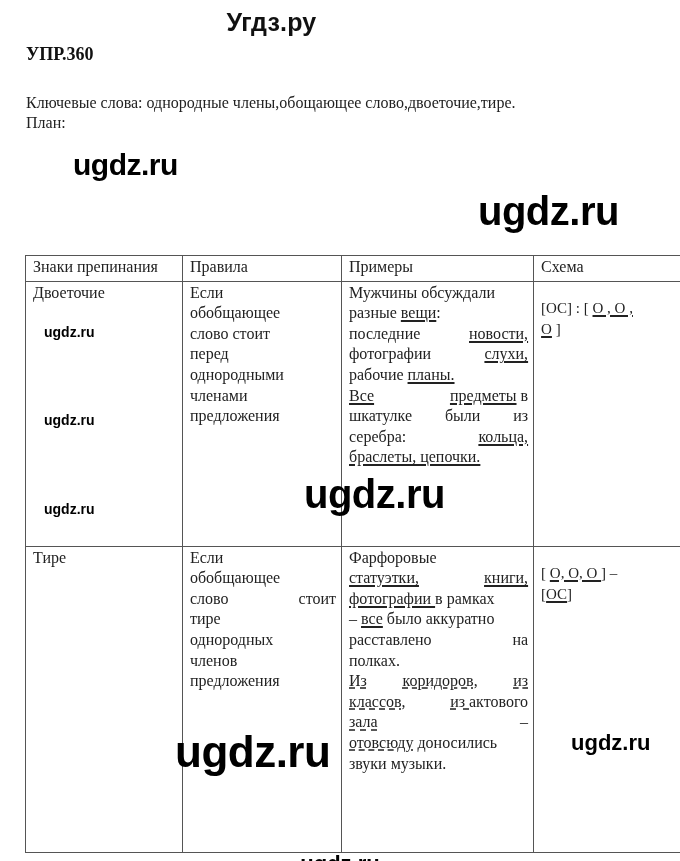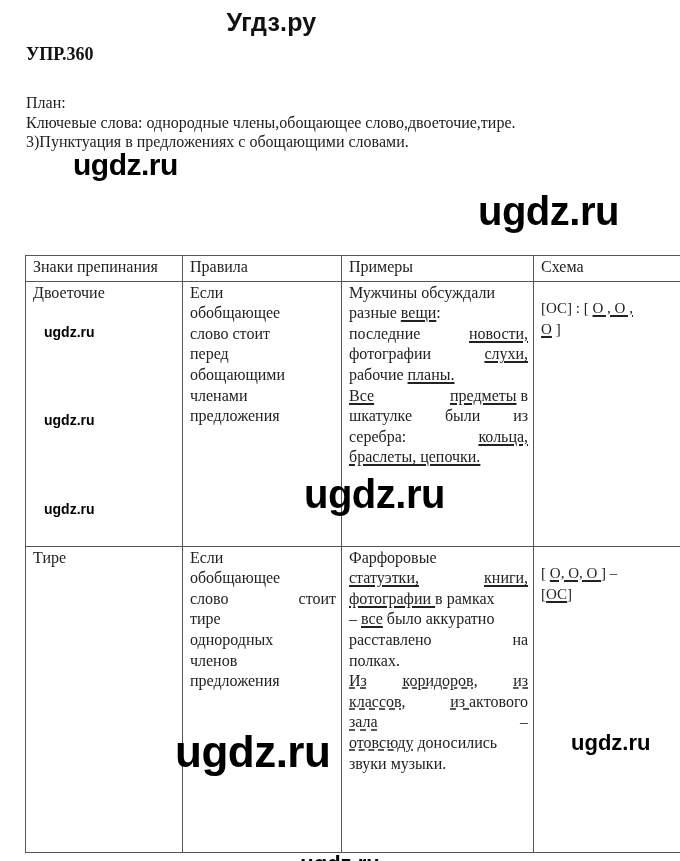--- a/index.html
+++ b/index.html
@@ -26,23 +26,22 @@
   .line { display: block; }
   .spread { display: flex; justify-content: space-between; }
 </style>
 </head>
 <body>
 
 <div class="site-title">Угдз.ру</div>
 <div class="ex-title">УПР.360</div>
 
 <div class="intro">
+  <div>Ключевые слова: однородные члены,обощающее слово,двоеточие,тире.</div>
   <div>План:</div>
-  <div>Ключевые слова: однородные члены,обощающее слово,двоеточие,тире.</div>
-  <div>3)Пунктуация в предложениях  с обощающими словами.</div>
 </div>
 
 <table class="rules">
   <colgroup>
       <col class="c1">
       <col class="c2">
       <col class="c3">
       <col class="c4">
     </colgroup>
   <tbody>
@@ -54,21 +53,21 @@
   </tr>
   <tr class="row1">
     <td>Двоеточие</td>
     <td>
       <span class="line">Если</span>
       <span class="line">обобщающее</span>
       <span class="line spread">
             <span>слово стоит</span>
           </span>
       <span class="line">перед</span>
-      <span class="line">обощающими</span>
+      <span class="line">однородными</span>
       <span class="line">членами</span>
       <span class="line">предложения</span>
     </td>
     <td>
       <span class="line">Мужчины обсуждали</span>
       <span class="line"><span>разные </span><span class="u">вещи</span><span>:</span></span>
       <span class="line spread">
             <span>последние</span>
             <span class="u">новости,</span>
           </span>

